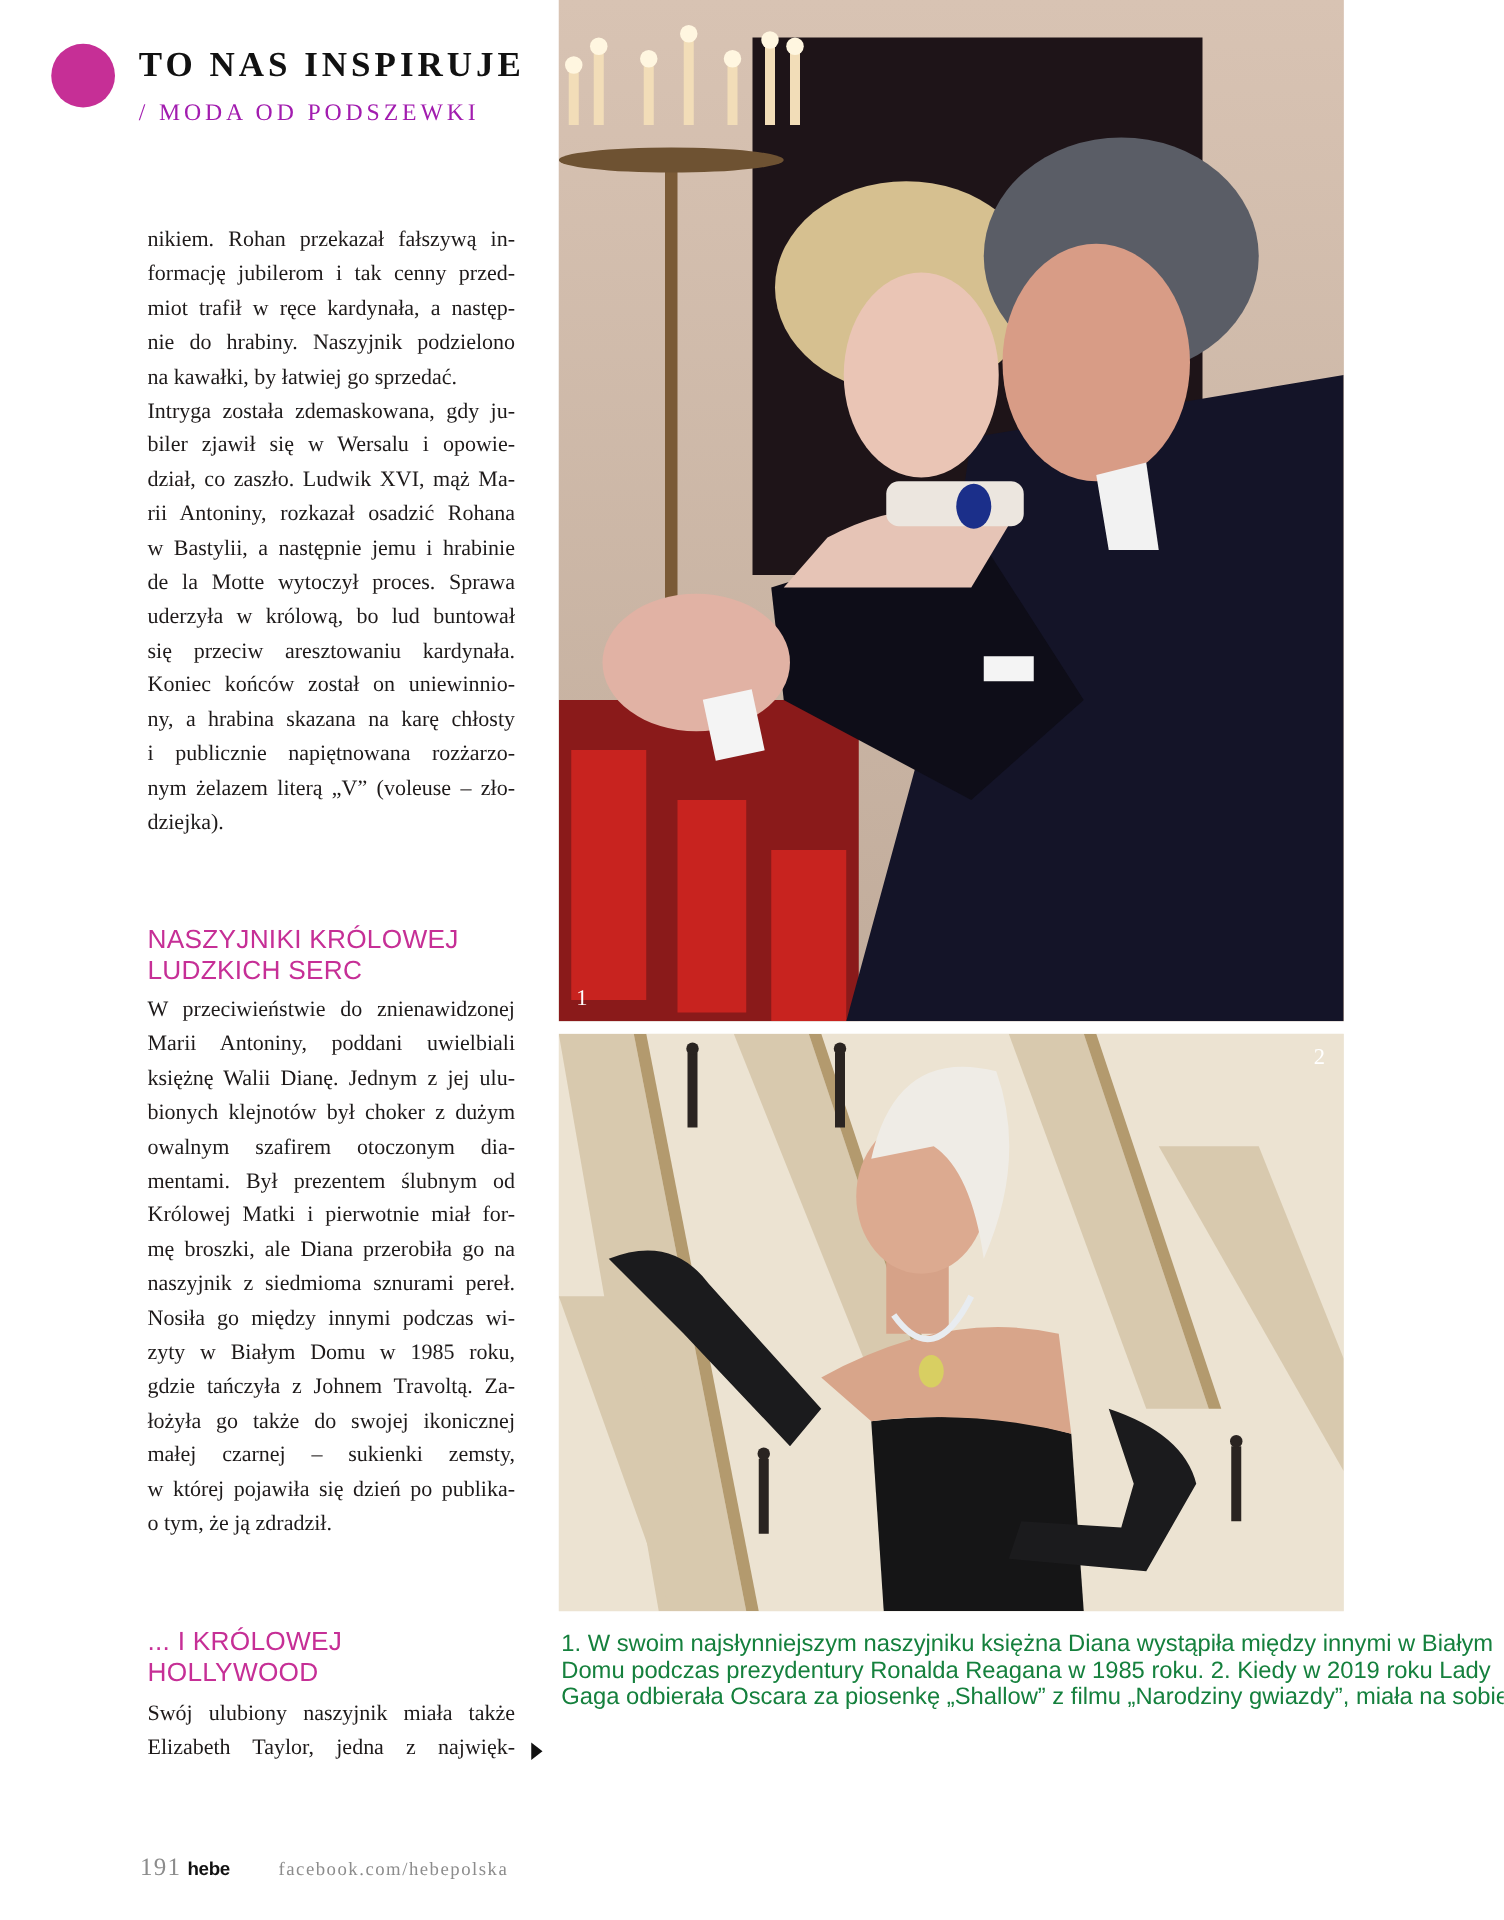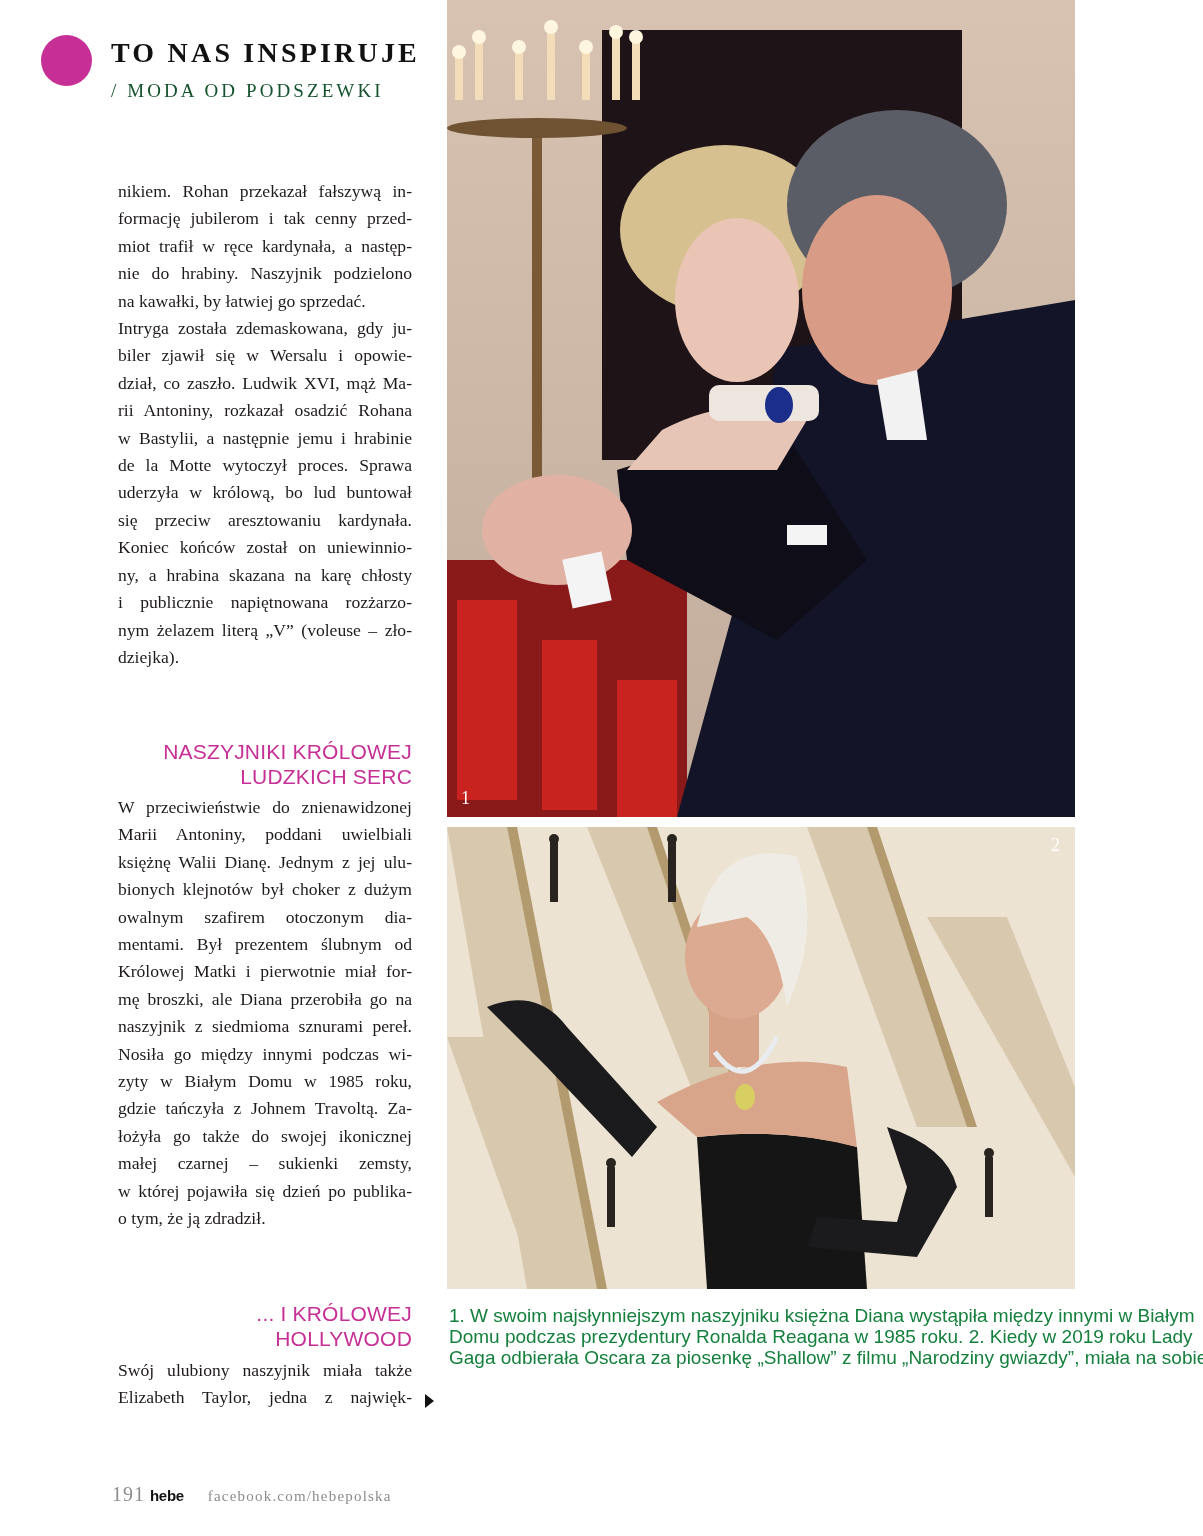--- a/index.html
+++ b/index.html
@@ -1,34 +1,34 @@
 <!DOCTYPE html>
 <html><head>
 <meta charset="utf-8">
 <style>
   html, body { margin:0; padding:0; }
   body { width:1203px; height:1536px; background:#ffffff; position:relative; overflow:hidden; font-family:"Liberation Serif", serif; color:#1e1a1a; }
   .dot { position:absolute; left:41px; top:35px; width:51px; height:51px; border-radius:50%; background:#c62f96; }
   .kicker { position:absolute; left:111px; top:37px; font-family:"Liberation Serif", serif; font-weight:bold; font-size:28px; letter-spacing:3.2px; color:#111; white-space:nowrap; }
-  .subkicker { position:absolute; left:111px; top:80px; font-family:"Liberation Serif", serif; font-size:19px; letter-spacing:3.1px; color:#14532d; white-space:nowrap; }
+  .subkicker { position:absolute; left:111px; top:80px; font-family:"Liberation Serif", serif; font-size:19px; letter-spacing:3.1px; color:#a21caf; white-space:nowrap; }
   .col { position:absolute; left:118px; width:294px; font-size:17.6px; line-height:27.4px; text-align:justify; color:#1e1a1a; }
   .line { display:block; white-space:nowrap; text-align:justify; text-align-last:justify; }
   .line.last { text-align-last:left; }
-  .heading { position:absolute; left:118px; width:294px; text-align:right; font-family:"Liberation Sans", sans-serif; font-size:21px; line-height:25px; color:#c62f96; letter-spacing:0.2px; }
+  .heading { position:absolute; left:118px; width:294px; text-align:left; font-family:"Liberation Sans", sans-serif; font-size:21px; line-height:25px; color:#c62f96; letter-spacing:0.2px; }
   .photo { position:absolute; left:447px; width:628px; overflow:hidden; }
   .photo1 { top:0; height:817px; background:linear-gradient(180deg,#d9c4b5 0%,#cdb8a7 45%,#b7a090 100%); }
   .photo2 { top:827px; height:462px; background:#ece3d2; }
   .photo-num { position:absolute; font-family:"Liberation Serif", serif; font-size:18px; color:#fff; }
   .caption { position:absolute; left:449px; top:1305px; width:620px; font-family:"Liberation Sans", sans-serif; font-size:19px; line-height:21.2px; color:#15803d; }
   .caption .line { text-align:left; text-align-last:left; }
   .arrow { position:absolute; left:425px; top:1394px; width:0; height:0; border-top:7px solid transparent; border-bottom:7px solid transparent; border-left:9px solid #111; }
   .footer { position:absolute; left:112px; top:1483px; white-space:nowrap; }
   .pagenum { font-family:"Liberation Serif", serif; font-size:20px; color:#8c8c8c; letter-spacing:1px; }
   .brand { font-family:"Liberation Sans", sans-serif; font-size:15px; font-weight:bold; color:#111; margin-left:1px; letter-spacing:-0.3px; }
-  .fb { font-family:"Liberation Serif", serif; font-size:15px; color:#8c8c8c; margin-left:20px; letter-spacing:1.2px; }
+  .fb { font-family:"Liberation Serif", serif; font-size:15px; color:#8c8c8c; margin-left:35px; letter-spacing:1.2px; }
 </style>
 </head>
 <body>
 
 <div class="dot"></div>
 <div class="kicker">TO NAS INSPIRUJE</div>
 <div class="subkicker">/ MODA OD PODSZEWKI</div>
 
 <div class="col" style="top:178px;">
   <span class="line">nikiem. Rohan przekazał fałszywą in-</span>

